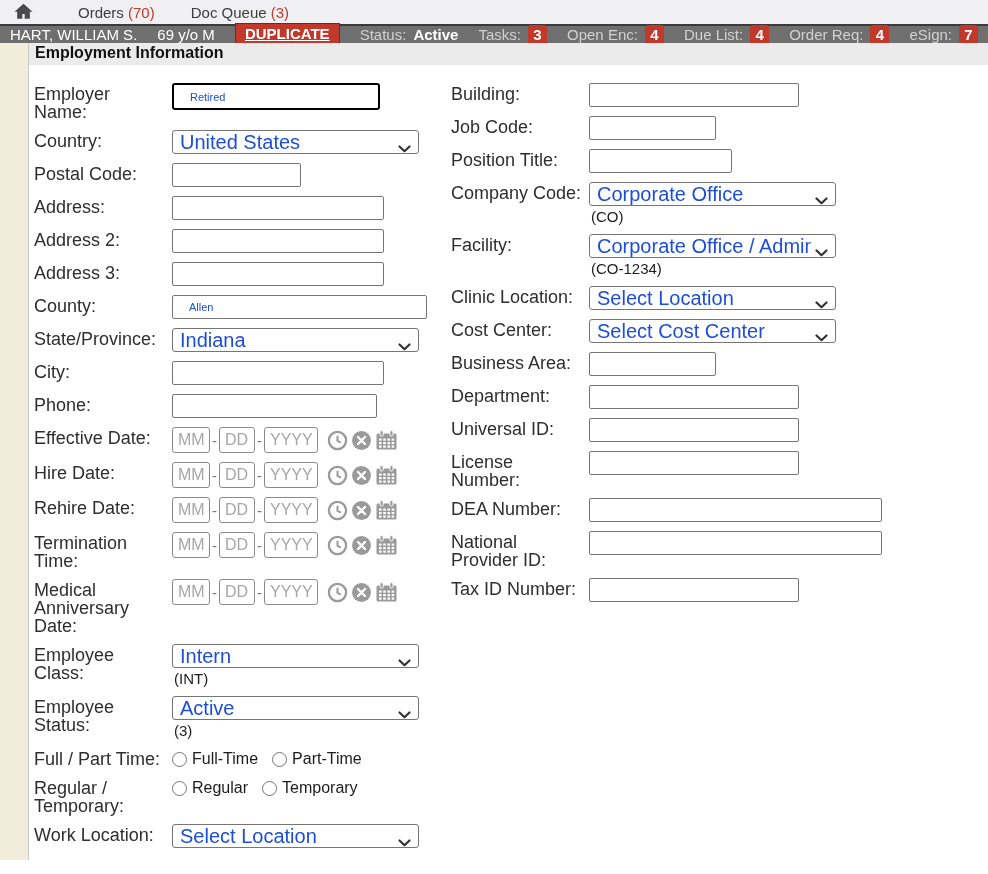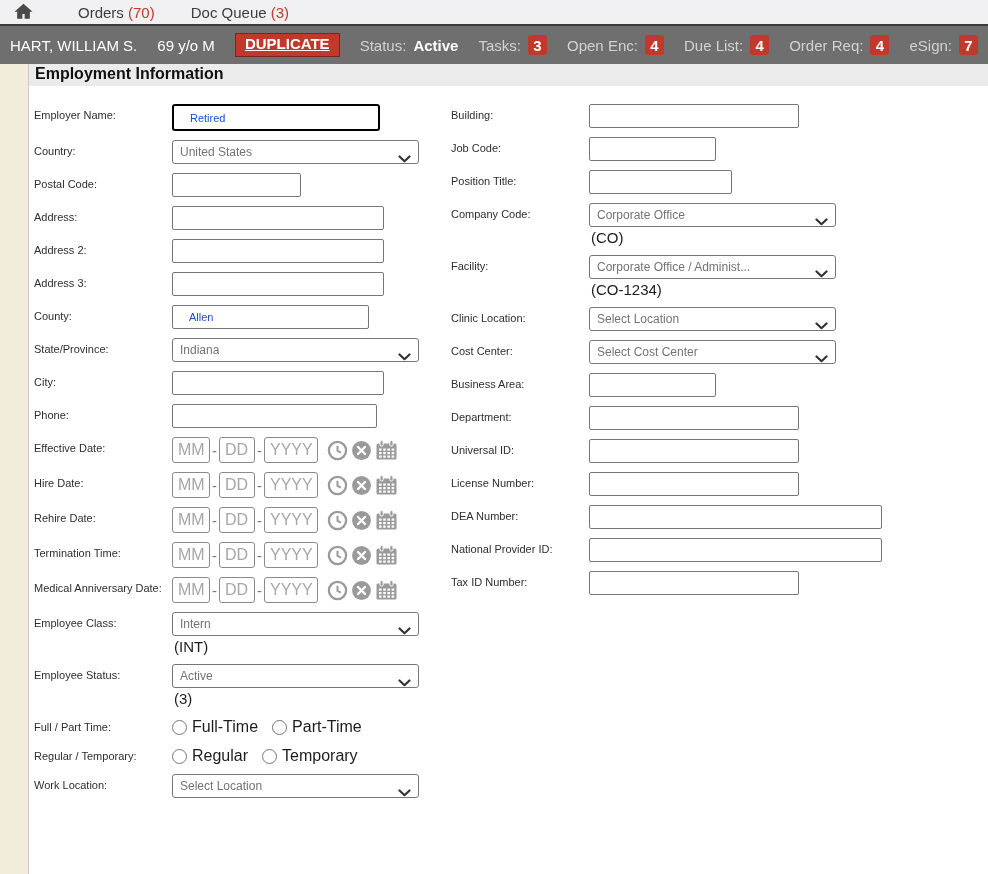--- a/index.html
+++ b/index.html
@@ -7,21 +7,21 @@
     font-family:"Liberation Sans", sans-serif; }
 
   
   .topnav { height:26px; background:#f0eff2; display:flex; align-items:center;
     padding-left:13px; border-bottom:2px solid #3a3a3a;gap:14px; }
   .home-btn { display:flex; align-items:center; margin-right:30px; cursor:pointer; }
   .nav-link { font-size:15px; color:#3d3d3d; margin-right:22px; cursor:pointer; }
   .nav-link .count { color:#c0392b; }
 
   
-  .patient-bar { height:38px; background:#6f6f6f; display:flex; align-items:center;
+  .patient-bar { height:17px; background:#6f6f6f; display:flex; align-items:center;
     justify-content:space-between; padding:0 10px; color:#fff; font-size:15px; white-space:nowrap; }
   .pb-name { font-size:15px; color:#fff; }
   .pb-age { color:#fff; }
   .dup-badge { background:#c0392b; border:1px solid #7e241a; color:#fff; font-weight:bold;
     text-decoration:underline; padding:1px 9px 4px; font-size:15px; cursor:pointer; }
   .pb-pair { display:flex; align-items:center; gap:7px; }
   .pb-label { color:#d2d2d2; }
   .pb-strong { color:#fff; font-weight:bold; }
   .num-badge { background:#c0392b; color:#fff; font-weight:bold; min-width:19px; height:20px;
     border-radius:3px; display:flex; align-items:center; justify-content:center;
@@ -32,32 +32,32 @@
   .left-strip { width:28px; background:#f2ecda; flex-shrink:0; }
   .panel { flex:1; background:#fff; border-left:1px solid #c9c9c9; }
   .section-header { background:#ebebeb; font-size:16px; font-weight:bold; color:#111;
     padding:1px 6px 3px; }
 
   .form-wrap { display:flex; padding:18px 0 0 5px; }
   .col-left { width:417px; flex-shrink:0; }
   .col-right { flex:1; }
 
   .row { display:flex; margin-bottom:9px; }
-  .row-label { width:138px; flex-shrink:0; font-size:11px; line-height:18px;
+  .row-label { width:138px; flex-shrink:0; font-size:18px; line-height:18px;
     color:#2e2e2e; padding-top:2px; padding-right:6px; }
   .row-field { display:flex; flex-direction:column; }
 
   .text-input { height:24px; border:1px solid #767676; border-radius:2px; padding:0 16px;
     font-size:11px; font-family:"Liberation Sans", sans-serif; color:#1d4ed8; background:#fff; }
   .text-input.focused { border:2px solid #000; border-radius:3px; height:27px; }
 
   .select { height:24px; border:1px solid #767676; border-radius:3px; background:#fff;
     display:flex; align-items:center; padding:0 24px 0 7px; position:relative;
     cursor:pointer; }
-  .select-text { font-size:12px; color:#737373; white-space:nowrap; overflow:hidden; }
+  .select-text { font-size:20px; color:#1d4ed8; white-space:nowrap; overflow:hidden; }
   .select .chev { position:absolute; right:7px; top:8px; }
 
   .code-note { font-size:15px; color:#1c1c1c; margin-top:2px; padding-left:2px; }
 
   .date-group { display:flex; align-items:center; }
   .date-part { height:26px; border:1px solid #8a8a8a; border-radius:3px; padding:0 5px;
     font-size:16px; font-family:"Liberation Sans", sans-serif; color:#000; }
   .date-part::placeholder { color:#a6a6a6; }
   .dp-mm { width:38px; } .dp-dd { width:36px; } .dp-yyyy { width:54px; }
   .date-sep { color:#777; font-size:15px; margin:0 2px; }
@@ -166,21 +166,21 @@
         <div class="row">
           <div class="row-label">Address 3:</div>
           <div class="row-field">
               <input class="text-input" style="width: 212px;" value="">
             </div>
         </div>
 
         <div class="row">
           <div class="row-label">County:</div>
           <div class="row-field">
-              <input class="text-input" style="width: 197px;" value="Allen">
+              <input class="text-input" style="width: 255px;" value="Allen">
             </div>
         </div>
 
         <div class="row">
           <div class="row-label">State/Province:</div>
           <div class="row-field">
             <div class="select" style="width:247px">
               <span class="select-text">Indiana</span>
               <span class="chev"><svg width="13" height="8" viewBox="0 0 13 8" fill="none" stroke="#333" stroke-width="2.2" stroke-linecap="round" stroke-linejoin="round">
                     <polyline points="1.5,1.5 6.5,6.2 11.5,1.5"></polyline>

